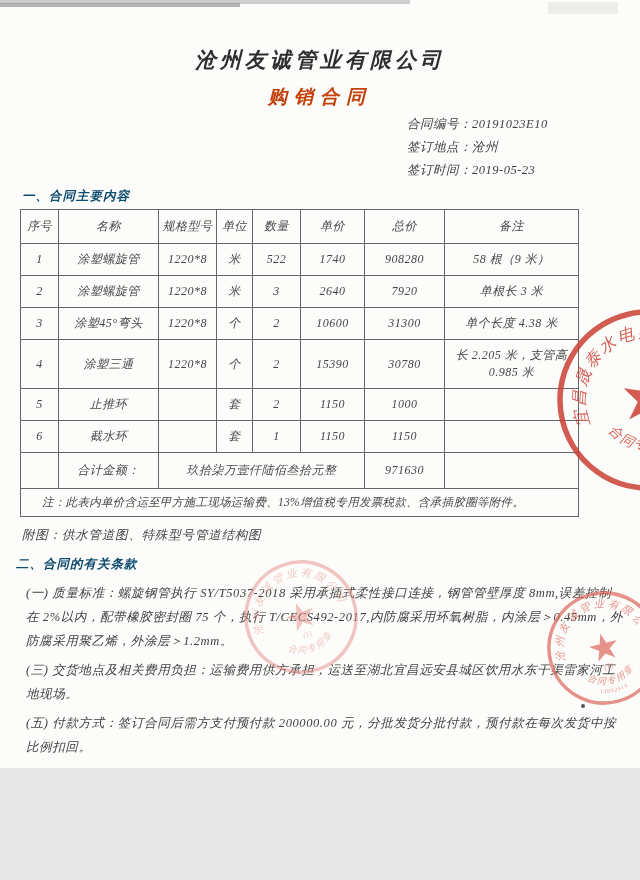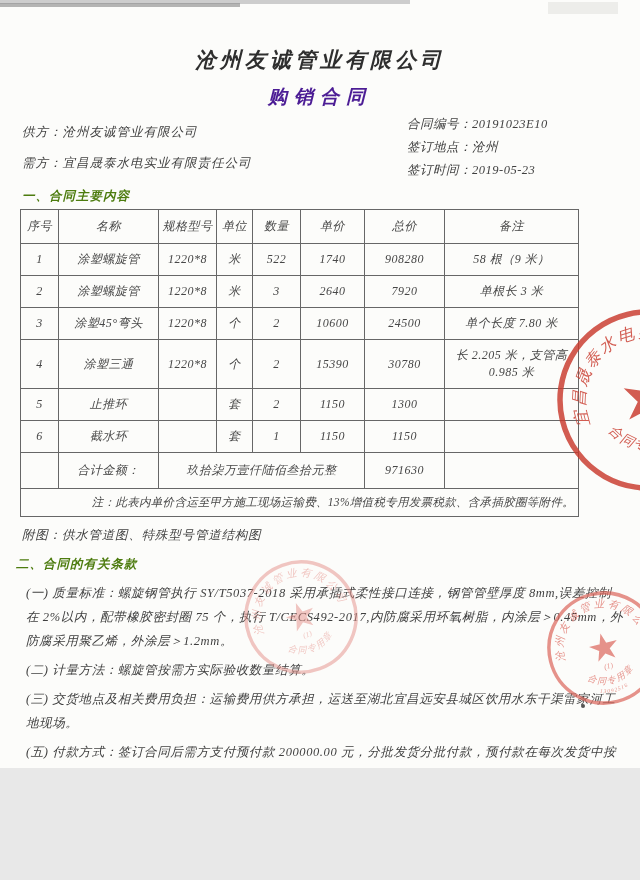--- a/index.html
+++ b/index.html
@@ -14,42 +14,42 @@
   .scan-edge-2{position:absolute;top:3px;left:0;width:240px;height:4px;background:#8d8d8d;opacity:.65;}
   .scan-smudge{position:absolute;top:2px;left:548px;width:70px;height:12px;background:#ededea;}
   .ink-dot{position:absolute;left:581px;top:704px;width:4px;height:4px;border-radius:50%;background:#2b2b2b;opacity:.8;}
 
   h1.company-title{
     margin:46px 0 0 0;text-align:center;font-size:21px;font-weight:600;
     letter-spacing:4px;color:#2e2e2e;
   }
   h2.doc-title{
     margin:10px 0 0 0;text-align:center;font-size:19px;font-weight:600;
-    letter-spacing:7px;color:#4c1d95;
+    letter-spacing:7px;color:#c2410c;
   }
   .info{position:relative;height:60px;margin:14px 20px 0 22px;font-size:12.5px;}
   .info-left{position:absolute;left:0;top:0;}
   .info-left p{margin:0 0 14px 0;letter-spacing:1px;}
   .info-right{position:absolute;left:385px;top:-8px;}
   .info-right p{margin:0 0 6px 0;letter-spacing:.5px;}
 
-  .sec-heading{margin:4px 0 4px 22px;font-size:12.5px;font-weight:600;letter-spacing:1px;color:#4d7c0f;}
+  .sec-heading{margin:4px 0 4px 22px;font-size:12.5px;font-weight:600;letter-spacing:1px;color:#0c4a6e;}
 
   table.items{
     border-collapse:collapse;margin:2px 0 0 20px;width:558px;
     font-size:12px;table-layout:fixed;
   }
   table.items th,table.items td{
     border:1px solid #676767;text-align:center;vertical-align:middle;
     padding:7px 2px;color:#474747;font-weight:normal;letter-spacing:.5px;
     overflow:hidden;
   }
   table.items th{padding:8px 2px;}
   tr.total-row td{padding:9px 8px;}
-  tr.note-row td{text-align:right;font-size:11.5px;padding:6px 4px;letter-spacing:.3px;}
+  tr.note-row td{text-align:left;font-size:11.5px;padding:6px 21px;letter-spacing:.3px;}
 
   p.attachment{margin:10px 0 0 22px;font-size:12.5px;letter-spacing:.8px;}
   .sec2{margin:12px 0 8px 16px;}
   .clauses{margin:0 16px 0 22px;font-size:12.5px;line-height:24px;letter-spacing:.6px;}
   .clauses p.clause{margin:0 0 5px 4px;}
   .clauses p.clause.hang{padding-left:3.4em;text-indent:-3.4em;}
 
   .stamp{position:absolute;pointer-events:none;}
   .stamp svg{display:block;}
   .stamp-buyer{left:553px;top:305px;width:190px;height:190px;transform:rotate(8deg);opacity:.82;}
@@ -63,24 +63,20 @@
 <div class="page">
 
   <div class="scan-edge-1"></div>
   <div class="scan-edge-2"></div>
   <div class="scan-smudge"></div>
 
   <h1 class="company-title">沧州友诚管业有限公司</h1>
   <h2 class="doc-title">购销合同</h2>
 
   <div class="info">
-    <div class="info-left">
-      <p><span>供方：</span><span>沧州友诚管业有限公司</span></p>
-      <p><span>需方：</span><span>宜昌晟泰水电实业有限责任公司</span></p>
-    </div>
     <div class="info-right">
       <p><span>合同编号：</span><span>20191023E10</span></p>
       <p><span>签订地点：</span><span>沧州</span></p>
       <p><span>签订时间：</span><span>2019-05-23</span></p>
     </div>
   </div>
 
   <p class="sec-heading">一、合同主要内容</p>
 
   <table class="items">
@@ -127,41 +123,41 @@
           <td>7920</td>
           <td>单根长 3 米</td>
         </tr>
         <tr>
           <td>3</td>
           <td>涂塑45°弯头</td>
           <td>1220*8</td>
           <td>个</td>
           <td>2</td>
           <td>10600</td>
-          <td>24500</td>
-          <td>单个长度 7.80 米</td>
+          <td>31300</td>
+          <td>单个长度 4.38 米</td>
         </tr>
         <tr>
           <td>4</td>
           <td>涂塑三通</td>
           <td>1220*8</td>
           <td>个</td>
           <td>2</td>
           <td>15390</td>
           <td>30780</td>
           <td>长 2.205 米，支管高 0.985 米</td>
         </tr>
         <tr>
           <td>5</td>
           <td>止推环</td>
           <td></td>
           <td>套</td>
           <td>2</td>
           <td>1150</td>
-          <td>1300</td>
+          <td>1000</td>
           <td></td>
         </tr>
         <tr>
           <td>6</td>
           <td>截水环</td>
           <td></td>
           <td>套</td>
           <td>1</td>
           <td>1150</td>
           <td>1150</td>
@@ -180,21 +176,20 @@
         <td colspan="8">注：此表内单价含运至甲方施工现场运输费、13%增值税专用发票税款、含承插胶圈等附件。</td>
       </tr>
     </tbody>
   </table>
 
   <p class="attachment">附图：供水管道图、特殊型号管道结构图</p>
   <p class="sec-heading sec2">二、合同的有关条款</p>
 
   <div class="clauses">
       <p class="clause">(一) 质量标准：螺旋钢管执行 SY/T5037-2018 采用承插式柔性接口连接，钢管管壁厚度 8mm,误差控制在 2%以内，配带橡胶密封圈 75 个，执行 T/CECS492-2017,内防腐采用环氧树脂，内涂层＞0.45mm，外防腐采用聚乙烯，外涂层＞1.2mm。</p>
-      <p class="clause">(二) 计量方法：螺旋管按需方实际验收数量结算。</p>
       <p class="clause">(三) 交货地点及相关费用负担：运输费用供方承担，运送至湖北宜昌远安县城区饮用水东干渠雷家河工地现场。</p>
       <p class="clause">(五) 付款方式：签订合同后需方支付预付款 200000.00 元，分批发货分批付款，预付款在每次发货中按比例扣回。</p>
     </div>
 
   <div class="stamp stamp-buyer" style="color: rgb(201, 58, 45);">
     <svg viewBox="-95 -95 190 190" width="190" height="190">
       <circle r="88" fill="none" stroke="currentColor" stroke-width="5.5"></circle>
       <defs>
         <path id="arc-b-company" d="M -40.5,48.3 A 63,63 0 1 1 40.5,48.3" fill="none"></path>
         <path id="arc-b-type" d="M -36,34.7 A 50,50 0 0 0 36,34.7" fill="none"></path>

